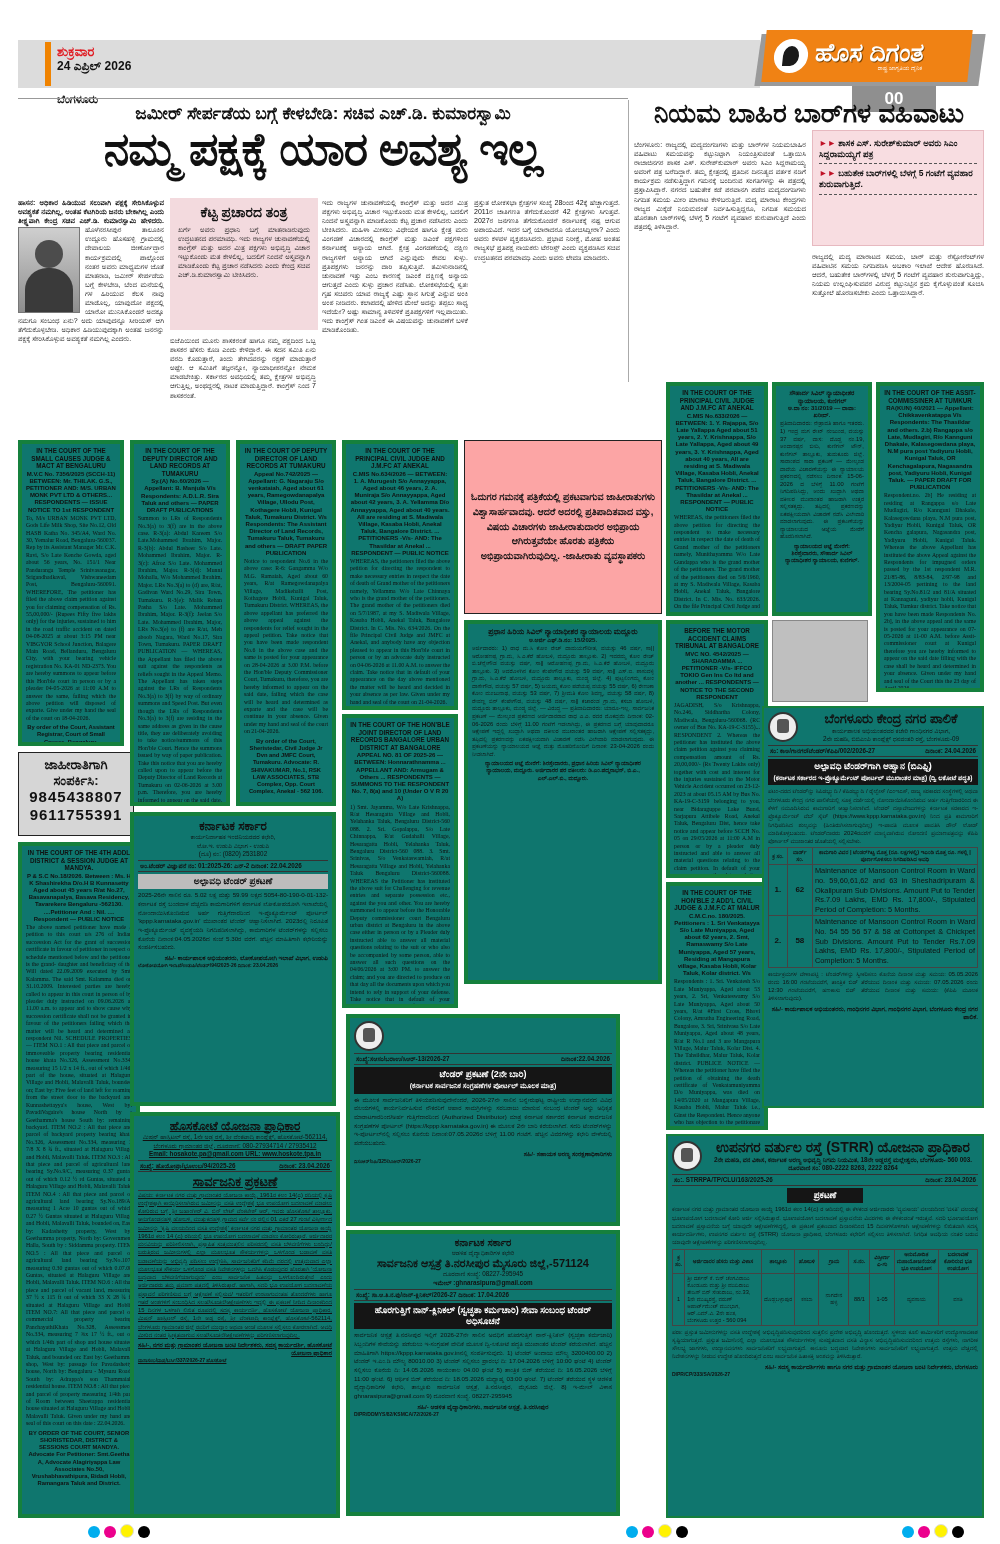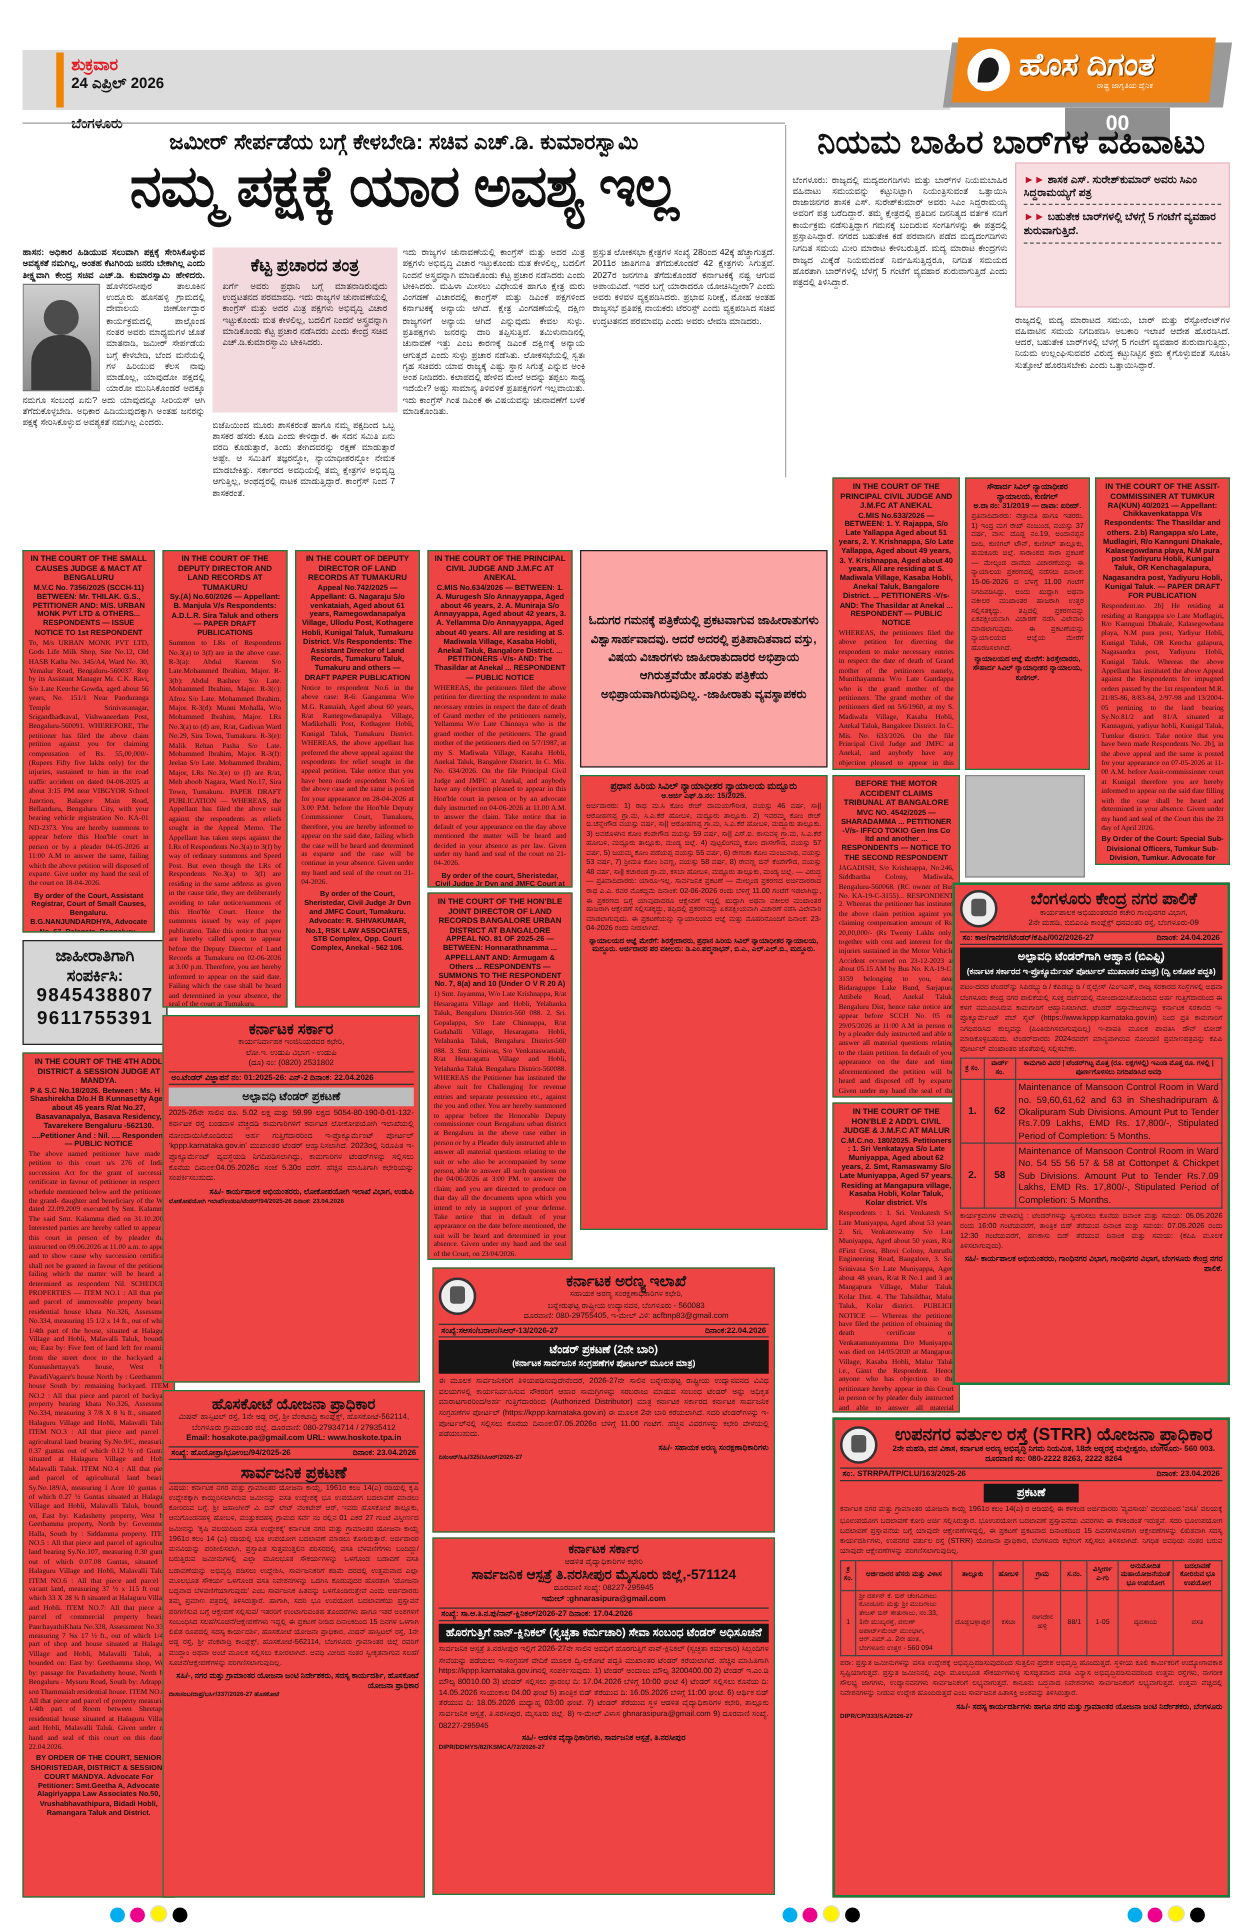--- a/index.html
+++ b/index.html
@@ -31,21 +31,21 @@
   .inset h4{margin:0 0 4px 0;font-size:14px;text-align:center;}
   .inset p{margin:0;font-size:7px;line-height:1.3;text-align:justify;}
   .hlbox{background:#f8dde1;border:1px solid #e7b9c0;padding:5px 6px;overflow:hidden;}
   .hl-item{font-size:8.5px;font-weight:bold;line-height:1.25;margin:2px 0;}
   .hl-item .arr{color:#c01126;}
   .hl-sep{border-top:1px dashed #555;margin:4px 0;}
   .photo{background:linear-gradient(#cfcfcf,#8d8d8d);position:relative;float:left;width:60px;height:84px;margin:2px 5px 2px 0;border:1px solid #777;}
   .photo:before{content:"";position:absolute;left:16px;top:12px;width:28px;height:28px;border-radius:50%;background:#4c4c4c;}
   .photo:after{content:"";position:absolute;left:6px;top:40px;width:48px;height:44px;border-radius:22px 22px 0 0;background:#3a3a3a;}
   
-  .nb{border:1px solid #15803d;padding:3px 4px;overflow:hidden;background:#ef4444;}
+  .nb{border:4px solid #15803d;padding:3px 4px;overflow:hidden;background:#0f766e;}
   .nt{font-size:6.3px;font-weight:bold;text-align:center;line-height:1.2;}
   .ncase{font-size:6px;font-weight:bold;text-align:center;line-height:1.2;margin:1px 0;}
   .nbody{font-size:5.8px;line-height:1.28;text-align:justify;font-family:"Liberation Serif",serif;}
   .nbody-sans{font-size:5.8px;line-height:1.3;text-align:justify;}
   .nfoot{font-size:5.8px;font-weight:bold;text-align:center;line-height:1.25;margin-top:2px;}
   .adbox{background:#d6d6d6;border:1px solid #222;text-align:center;padding:4px 2px;overflow:hidden;}
   .adbox .adt{font-size:13px;font-weight:bold;line-height:1.2;}
   .adbox .adn{font-size:15px;font-weight:bold;line-height:1.2;letter-spacing:1px;}
   .graybox{background:#fca5a5;border:1px solid #222;display:flex;align-items:center;justify-content:center;text-align:center;padding:6px;overflow:hidden;}
   .graybox div{font-size:9.5px;font-weight:bold;line-height:1.55;}
@@ -161,21 +161,21 @@
     <div class="gaddr">(ದೂ) ನಂ: (0820) 2531802</div>
     <div class="gref">
         <span>ಅಂ.ಟೆಂಡರ್ ವಿಜ್ಞಾಪನೆ ನಂ: 01:2025-26: ಎನ್-2  ದಿನಾಂಕ: 22.04.2026</span>
       </div>
     <div class="blackbar" style="background:#bdbdbd;color:#111;">ಅಲ್ಪಾವಧಿ ಟೆಂಡರ್ ಪ್ರಕಟಣೆ</div>
     <div class="gbody">2025-26ನೇ ಸಾಲಿನ ರೂ. 5.02 ಲಕ್ಷ ಮತ್ತು 59.99 ಲಕ್ಷದ 5054-80-190-0-01-132- ಕರ್ನಾಟಕ ರಸ್ತೆ ಬಂಡವಾಳ ವೆಚ್ಚದಡಿ ಕಾಮಗಾರಿಗಳಿಗೆ ಕರ್ನಾಟಕ ಲೋಕೋಪಯೋಗಿ ಇಲಾಖೆಯಲ್ಲಿ ನೋಂದಾಯಿಸಿಕೊಂಡಿರುವ ಅರ್ಹ ಗುತ್ತಿಗೆದಾರರಿಂದ ಇ-ಪ್ರೊಕ್ಯೂರ್ಮೆಂಟ್ ಪೋರ್ಟಲ್ 'kppp.karnataka.gov.in' ಮುಖಾಂತರ ಟೆಂಡರ್ ಆಹ್ವಾನಿಸಲಾಗಿದೆ. 2023ರಲ್ಲಿ ನಿರೂಪಿತ ಇ-ಪ್ರೊಕ್ಯೂರ್ಮೆಂಟ್ ವ್ಯವಸ್ಥೆಯಡಿ ನಿಗದಿಪಡಿಸಲಾಗಿದ್ದು, ಕಾಮಗಾರಿಗಳ ಟೆಂಡರ್‌ಗಳನ್ನು ಸಲ್ಲಿಸಲು ಕೊನೆಯ ದಿನಾಂಕ:04.05.2026ದ ಸಂಜೆ 5.30ರ ವರೆಗೆ. ಹೆಚ್ಚಿನ ಮಾಹಿತಿಗಾಗಿ ಕಛೇರಿಯನ್ನು ಸಂಪರ್ಕಿಸಬಹುದು.</div>
     <div class="gsign">ಸಹಿ/- ಕಾರ್ಯಪಾಲಕ ಅಭಿಯಂತರರು, ಲೋಕೋಪಯೋಗಿ ಇಲಾಖೆ ವಿಭಾಗ, ಉಡುಪಿ</div>
     <div class="gdipr">ಲೋಕೋಪಯೋಗಿ ಇಲಾಖೆ/ಉಡುಪಿ/ಟೆಂಡರ್/94/2025-26  ದಿನಾಂಕ: 23.04.2026</div>
   </div>
 
-  <div class="abs nb govt" style="left:130px;top:1112px;width:210px;height:406px;">
+  <div class="abs nb govt" style="left:130px;top:1112px;width:210px;height:406px;text-decoration:underline;">
     <div class="gt">ಹೊಸಕೋಟೆ ಯೋಜನಾ ಪ್ರಾಧಿಕಾರ</div>
     <div class="gaddr">ಮಿಷನ್ ಹಾಸ್ಪಿಟಲ್ ರಸ್ತೆ, 1ನೇ ಅಡ್ಡ ರಸ್ತೆ, ಶ್ರೀ ವೆಂಕಟಾದ್ರಿ ಕಾಂಪ್ಲೆಕ್ಸ್, ಹೊಸಕೋಟೆ-562114, ಬೆಂಗಳೂರು ಗ್ರಾಮಾಂತರ ಜಿಲ್ಲೆ. ದೂರವಾಣಿ: 080-27934714 / 27935412</div>
     <div class="gaddr" style="font-weight:bold;">Email: hosakote.pa@gmail.com  URL: www.hoskote.tpa.in</div>
     <div class="gref">
         <span>ಸಂಖ್ಯೆ: ಹೊಯೋಪ್ರಾ/ಭೂಉಬ/94/2025-26</span>
         <span>ದಿನಾಂಕ: 23.04.2026</span>
       </div>
     <div class="gt" style="font-size:13px;border-bottom:1px solid #333;">ಸಾರ್ವಜನಿಕ ಪ್ರಕಟಣೆ</div>
     <div class="gbody" style="font-size:5.9px;">ವಿಷಯ: ಕರ್ನಾಟಕ ನಗರ ಮತ್ತು ಗ್ರಾಮಾಂತರ ಯೋಜನಾ ಕಾಯ್ದೆ, 1961ರ ಕಲಂ 14(ಎ) ರಡಿಯಲ್ಲಿ ಕೃಷಿ ಉದ್ದೇಶಕ್ಕಾಗಿ ಕಾಯ್ದಿರಿಸಲಾಗಿರುವ ಜಮೀನನ್ನು ವಸತಿ ಉದ್ದೇಶಕ್ಕೆ ಭೂ ಉಪಯೋಗ ಬದಲಾವಣೆ ಮಾಡಲು ಕೋರಿರುವ ಬಗ್ಗೆ. ಶ್ರೀ ಜಹಾಂಗೀರ್ ವಿ. ಬಿನ್ ಲೇಟ್ ವೆಂಕಟೇಶ್ ಆರ್, ಇವರು ಹೊಸಕೋಟೆ ತಾಲ್ಲೂಕು, ಆನುಗೊಂಡನಹಳ್ಳಿ ಹೋಬಳಿ, ಮುತ್ತುಕದಹಳ್ಳಿ ಗ್ರಾಮದ ಸರ್ವೆ ನಂ ರಲ್ಲಿನ 01 ಎಕರೆ 27 ಗುಂಟೆ ವಿಸ್ತೀರ್ಣದ ಜಮೀನನ್ನು 'ಕೃಷಿ ವಲಯದಿಂದ ವಸತಿ ಉದ್ದೇಶಕ್ಕೆ' ಕರ್ನಾಟಕ ನಗರ ಮತ್ತು ಗ್ರಾಮಾಂತರ ಯೋಜನಾ ಕಾಯ್ದೆ 1961ರ ಕಲಂ 14 (ಎ) ರಡಿಯಲ್ಲಿ ಭೂ ಉಪಯೋಗ ಬದಲಾವಣೆ ಮಾಡಲು ಕೋರಿರುತ್ತಾರೆ. ಅರ್ಜಿದಾರರ ಮನವಿಯನ್ನು ಪರಿಶೀಲಿಸಲಾಗಿ, ಪ್ರಸ್ತಾಪಿತ ಸುತ್ತಮುತ್ತಲಿನ ಪರಿಸರದಲ್ಲಿ ವಸತಿ ಬೆಳವಣಿಗೆಗಳು ಬಂದಿದ್ದು/ ಬರುತ್ತಿರುವ ಜಮೀನುಗಳಲ್ಲಿ ಎಲ್ಲಾ ಮೂಲಭೂತ ಸೌಕರ್ಯಗಳನ್ನು ಒಳಗೊಂಡ ಬಡಾವಣೆ ವಸತಿ ಬಡಾವಣೆಯನ್ನು ಅಭಿವೃದ್ಧಿ ಪಡಿಸಲು ಉದ್ದೇಶಿಸಿ, ಸಾರ್ವಜನಿಕರಿಗೆ ಕಡಿಮೆ ದರದಲ್ಲಿ ಉತ್ತಮವಾದ ಎಲ್ಲಾ ಮೂಲಭೂತ ಸೌಕರ್ಯ ಒಳಗೊಂಡ ವಸತಿ ನಿವೇಶನಗಳನ್ನು ಒದಗಿಸಿ ಕೊಡುವುದರ ಹೊರತಾಗಿ 'ಯೋಜನಾ ಬದ್ಧವಾದ ಬೆಳವಣಿಗೆಯಾಗುವುದು' ಎಂಬ ಸಾರ್ವಜನಿಕ ಹಿತವನ್ನು ಒಳಗೊಂಡಿರುತ್ತೇವೆ ಎಂದು ಅರ್ಜಿದಾರರು ತಮ್ಮ ಪ್ರಮಾಣ ಪತ್ರದಲ್ಲಿ ತಿಳಿಸಿರುತ್ತಾರೆ. ಹಾಗಾಗಿ, ಸದರಿ ಭೂ ಉಪಯೋಗ ಬದಲಾವಣೆಯ ಪ್ರಸ್ತಾವನೆ ಪರಿಗಣಿಸುವ ಬಗ್ಗೆ ಆಕ್ಷೇಪಣೆ ಸಲ್ಲಿಸುವ/ ಇತರರಿಗೆ ಉಂಟಾಗುವಂತಹ ತೊಂದರೆಗಳು ಹಾಗೂ ಇತರೆ ಅಂಶಗಳಿಗೆ ಸಂಬಂಧಿಸಿದ ಸಲಹೆ/ಸೂಚನೆ/ಆಕ್ಷೇಪಣೆಗಳು ಇದ್ದಲ್ಲಿ ಈ ಪ್ರಕಟಣೆ ನೀಡಿದ ದಿನಾಂಕದಿಂದ 15 ದಿನಗಳ ಒಳಗಾಗಿ ಲಿಖಿತ ರೂಪದಲ್ಲಿ ಸದಸ್ಯ ಕಾರ್ಯದರ್ಶಿ, ಹೊಸಕೋಟೆ ಯೋಜನಾ ಪ್ರಾಧಿಕಾರ, ಮಿಷನ್ ಹಾಸ್ಪಿಟಲ್ ರಸ್ತೆ, 1ನೇ ಅಡ್ಡ ರಸ್ತೆ, ಶ್ರೀ ವೆಂಕಟಾದ್ರಿ ಕಾಂಪ್ಲೆಕ್ಸ್, ಹೊಸಕೋಟೆ-562114, ಬೆಂಗಳೂರು ಗ್ರಾಮಾಂತರ ಜಿಲ್ಲೆ ರವರಿಗೆ ಮುದ್ದಾಂ ಅಥವಾ ಅಂಚೆ ಮೂಲಕ ಸಲ್ಲಿಸಲು ಕೋರಲಾಗಿದೆ. ಅವಧಿ ಮೀರಿದ ನಂತರ ಸ್ವೀಕೃತವಾಗುವ ಸಲಹೆ/ಸೂಚನೆ/ಆಕ್ಷೇಪಣೆಗಳನ್ನು ಪರಿಗಣಿಸಲಾಗುವುದಿಲ್ಲ.</div>
     <div class="gsign">ಸಹಿ/-, ನಗರ ಮತ್ತು ಗ್ರಾಮಾಂತರ ಯೋಜನಾ ಜಂಟಿ ನಿರ್ದೇಶಕರು, ಸದಸ್ಯ ಕಾರ್ಯದರ್ಶಿ, ಹೊಸಕೋಟೆ ಯೋಜನಾ ಪ್ರಾಧಿಕಾರ</div>
@@ -203,26 +203,20 @@
   <div class="abs nb" style="left:464px;top:620px;width:198px;height:364px;">
     <div class="nt" style="font-size:7.5px;">ಪ್ರಧಾನ ಹಿರಿಯ ಸಿವಿಲ್ ನ್ಯಾಯಾಧೀಶರ ನ್ಯಾಯಾಲಯ ಮದ್ದೂರು</div>
     <div class="ncase">ಅ.ಅರ್ಜಿ ಎಫ್.ಡಿ.ನಂ: 15/2025.</div>
     <div class="nbody-sans">ಅರ್ಜಿದಾರರು: 1) ರಾಧ ಮ.ಸಿ ಕೋಂ ರೇಚ್ ದಾಮಯಗೌರೀತ, ವಯಸ್ಸು 46 ವರ್ಷ, ಸಾ|| ಆರೋಹಣಪ್ಪ ಗ್ರಾ.ಮ, ಸಿ.ಎ.ಕೆರೆ ಹೋಬಳಿ, ಮದ್ದೂರು ತಾಲ್ಲೂಕು. 2) ಇವರಮ್ಮ ಕೋಂ ರೇಚ್ ಬಿ.ಚೆನ್ನೇಗೌಡ ವಯಸ್ಸು ವರ್ಷ, ಸಾ|| ಆರೋಹಣಪ್ಪ ಗ್ರಾ.ಮ, ಸಿ.ಎ.ಕೆರೆ ಹೋಬಳಿ, ಮದ್ದೂರು ತಾಲ್ಲೂಕು. 3) ಅವರೊಳಗಿನ ಕೋಂ ಕೆಂಪೇಗೌಡ ವಯಸ್ಸು 59 ವರ್ಷ, ಸಾ|| ಎಸ್.ಐ. ಶಾಸುವಳ್ಳಿ ಗ್ರಾ.ಮ, ಸಿ.ಎ.ಕೆರೆ ಹೋಬಳಿ, ಮದ್ದೂರು ತಾಲ್ಲೂಕು, ಮಂಡ್ಯ ಜಿಲ್ಲೆ. 4) ಪುಟ್ಟಲಿಂಗಮ್ಮ ಕೋಂ ದಾಸೇಗೌಡ, ವಯಸ್ಸು 57 ವರ್ಷ, 5) ಜಯಮ್ಮ ಕೋಂ ಪಡೆಯಪ್ಪ ವಯಸ್ಸು 55 ವರ್ಷ, 6) ರೇಣುಕಾ ಕೋಂ ಮಂಜುನಾಥ, ವಯಸ್ಸು 53 ವರ್ಷ, 7) ಶ್ರೀಮತಿ ಕೋಂ ಶಿವಣ್ಣ, ವಯಸ್ಸು 58 ವರ್ಷ, 8) ರೇವಣ್ಣ ಬಿನ್ ಕೆಂಪೇಗೌಡ, ವಯಸ್ಸು 48 ವರ್ಷ, ಸಾ|| ಕಚಾರಂಡ ಗ್ರಾ.ಮ, ಕಸಬಾ ಹೋಬಳಿ, ಮದ್ದೂರು ತಾಲ್ಲೂಕು, ಮಂಡ್ಯ ಜಿಲ್ಲೆ. — ವಿರುದ್ಧ — ಪ್ರತಿವಾದಿದಾರರು: ಯಾರೂ-ಇಲ್ಲ. ಸಾರ್ವಜನಿಕ ಪ್ರಕಟಣೆ — ಮೇಲ್ಕಂಡ ಪ್ರಕರಣದ ಅರ್ಜಿದಾರರಾದ ರಾಧ ಎ.ಎ. ರವರ ಮೊಕದ್ದಮೆ ದಿನಾಂಕ: 02-06-2026 ರಂದು ಬೆಳಿಗ್ಗೆ 11.00 ಗಂಟೆಗೆ ಇಡಲಾಗಿದ್ದು, ಈ ಪ್ರಕರಣದ ಬಗ್ಗೆ ಯಾವುದಾದರೂ ಆಕ್ಷೇಪಣೆ ಇದ್ದಲ್ಲಿ ಖುದ್ದಾಗಿ ಅಥವಾ ವಕೀಲರ ಮುಖಾಂತರ ಹಾಜರಾಗಿ ಆಕ್ಷೇಪಣೆ ಸಲ್ಲಿಸತಕ್ಕದ್ದು, ತಪ್ಪಿದಲ್ಲಿ ಪ್ರಕರಣವನ್ನು ಏಕಪಕ್ಷೀಯವಾಗಿ ವಿಚಾರಣೆ ನಡೆಸಿ ವಿಲೇವಾರಿ ಮಾಡಲಾಗುವುದು. ಈ ಪ್ರಕಟಣೆಯನ್ನು ನ್ಯಾಯಾಲಯದ ಆಜ್ಞೆ ಮತ್ತು ಮೊಹರಿನೊಂದಿಗೆ ದಿನಾಂಕ: 23-04-2026 ರಂದು ನೀಡಲಾಗಿದೆ.</div>
     <div class="nfoot">ನ್ಯಾಯಾಲಯದ ಆಜ್ಞೆ ಮೇರೆಗೆ: ಶಿರಸ್ತೇದಾರರು, ಪ್ರಧಾನ ಹಿರಿಯ ಸಿವಿಲ್ ನ್ಯಾಯಾಧೀಶರ ನ್ಯಾಯಾಲಯ, ಮದ್ದೂರು. ಅರ್ಜಿದಾರರ ಪರ ವಕೀಲರು: ಡಿ.ಎಂ.ಪದ್ಮನಾಭನ್, ಬಿ.ಎ., ಎಲ್.ಎಲ್.ಬಿ., ಮದ್ದೂರು.</div>
   </div>
 
   <div class="abs nb govt" style="left:346px;top:1014px;width:274px;height:212px;">
     <div class="hrow">
       <span class="emblem"></span>
-      <span style="flex:1;">
-        <span class="gt" style="display:block;">ಕರ್ನಾಟಕ ಅರಣ್ಯ ಇಲಾಖೆ</span>
-        <span class="gaddr" style="display:block;">ಸಹಾಯಕ ಅರಣ್ಯ ಸಂರಕ್ಷಣಾಧಿಕಾರಿಗಳ ಕಛೇರಿ,</span>
-        <span class="gaddr" style="display:block;">ಬನ್ನೇರುಘಟ್ಟ ರಾಷ್ಟ್ರೀಯ ಉದ್ಯಾನವನ, ಬೆಂಗಳೂರು - 560083</span>
-        <span class="gaddr" style="display:block;">ದೂರವಾಣಿ: 080-29755405, ಇ-ಮೇಲ್ ವಿಳಿ: acfbnp83@gmail.com</span>
-      </span>
     </div>
     <div class="gref">
         <span>ಸಂಖ್ಯೆ:ಸಆಸಂ/ಬರಾಉ/ಸಿಆರ್-13/2026-27</span>
         <span>ದಿನಾಂಕ:22.04.2026</span>
       </div>
     <div class="blackbar"><span>ಟೆಂಡರ್ ಪ್ರಕಟಣೆ (2ನೇ ಬಾರಿ)</span><br><span style="font-size:7px;">(ಕರ್ನಾಟಕ ಸಾರ್ವಜನಿಕ ಸಂಗ್ರಹಣೆಗಳ ಪೋರ್ಟಲ್ ಮೂಲಕ ಮಾತ್ರ)</span></div>
     <div class="gbody">ಈ ಮೂಲಕ ಸಾರ್ವಜನಿಕರಿಗೆ ತಿಳಿಯಪಡಿಸುವುದೇನೆಂದರೆ, 2026-27ನೇ ಸಾಲಿನ ಬನ್ನೇರುಘಟ್ಟ ರಾಷ್ಟ್ರೀಯ ಉದ್ಯಾನವನದ ವಿವಿಧ ವಲಯಗಳಲ್ಲಿ ಕಾರ್ಯನಿರ್ವಹಿಸುವ ನೌಕರರಿಗೆ ಆಹಾರ ಸಾಮಗ್ರಿಗಳನ್ನು ಸರಬರಾಜು ಮಾಡುವ ಸಂಬಂಧ ಟೆಂಡರ್ ಅನ್ನು ಅಧಿಕೃತ ಮಾರಾಟಗಾರರಿಂದ/ಅರ್ಹ ಗುತ್ತಿಗೆದಾರರಿಂದ (Authorized Distributor) ಮಾತ್ರ ಕರ್ನಾಟಕ ಸರ್ಕಾರದ ಕರ್ನಾಟಕ ಸಾರ್ವಜನಿಕ ಸಂಗ್ರಹಣೆಗಳ ಪೋರ್ಟಲ್ (https://kppp.karnataka.gov.in) ಈ ಮೂಲಕ 2ನೇ ಬಾರಿ ಕರೆಯಲಾಗಿದೆ. ಸದರಿ ಟೆಂಡರ್‌ಗಳನ್ನು ಇ-ಪೋರ್ಟಲ್‌ನಲ್ಲಿ ಸಲ್ಲಿಸಲು ಕೊನೆಯ ದಿನಾಂಕ:07.05.2026ರ ಬೆಳಿಗ್ಗೆ 11.00 ಗಂಟೆಗೆ. ಹೆಚ್ಚಿನ ವಿವರಗಳನ್ನು ಕಛೇರಿ ವೇಳೆಯಲ್ಲಿ ಪಡೆಯಬಹುದು.</div>
     <div class="gsign">ಸಹಿ/- ಸಹಾಯಕ ಅರಣ್ಯ ಸಂರಕ್ಷಣಾಧಿಕಾರಿಗಳು</div>
     <div class="gdipr">ದಿಸಂಆರ್/ಸಿಹಿ/325/ಸಿಸಿಆರ್/2026-27</div>
   </div>

